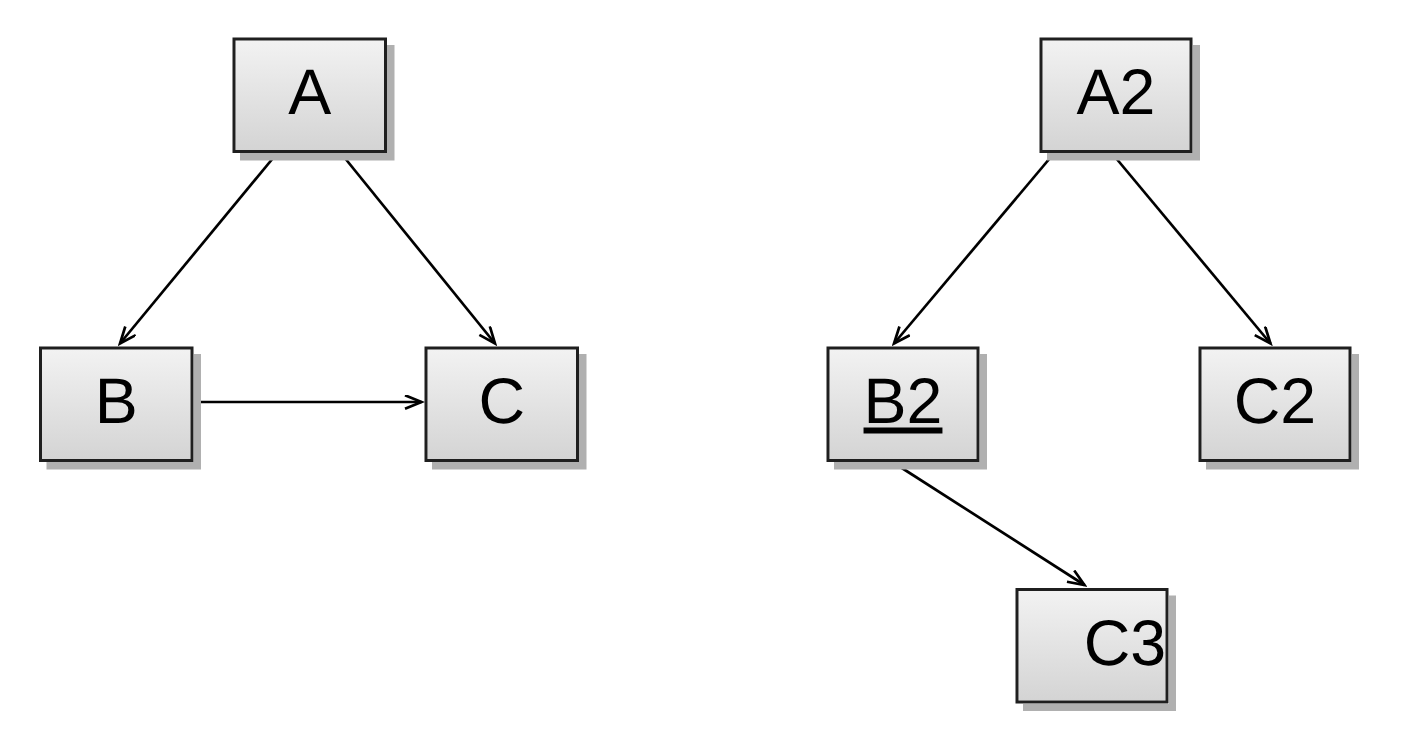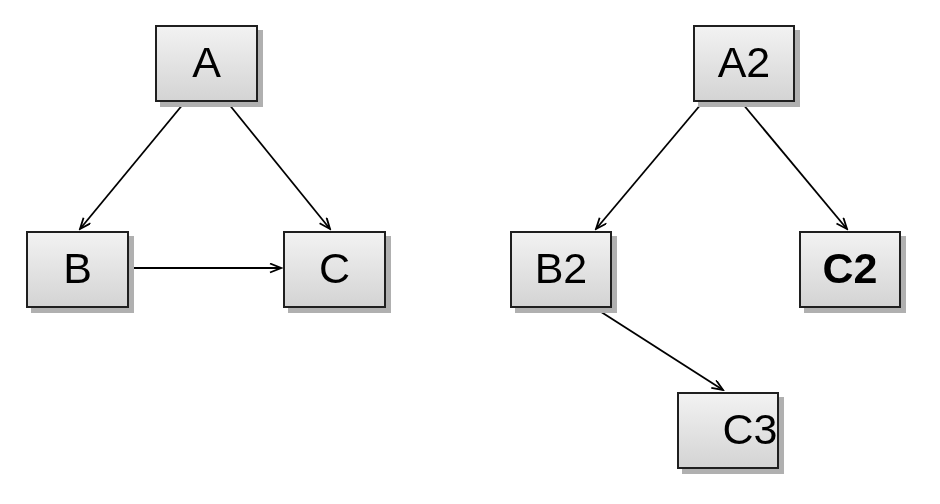--- a/index.html
+++ b/index.html
@@ -79,23 +79,23 @@
       </div>
       <div class="node" style="left: 26px; top: 231px; width: 103px; height: 77px;">
         <span class="node-label">B</span>
       </div>
       <div class="node" style="left: 283px; top: 231px; width: 103px; height: 77px;">
         <span class="node-label">C</span>
       </div>
       <div class="node" style="left: 669px; top: 25px; width: 102px; height: 77px; margin-left: 24px;">
         <span class="node-label">A2</span>
       </div>
-      <div class="node" style="left: 510px; top: 231px; width: 102px; height: 77px;">
+      <div class="node" style="left: 551px; top: 231px; width: 102px; height: 77px; text-decoration: underline;">
         <span class="node-label">B2</span>
       </div>
-      <div class="node" style="left: 799px; top: 231px; width: 102px; height: 77px; font-weight: bold;">
+      <div class="node" style="left: 799px; top: 231px; width: 102px; height: 77px;">
         <span class="node-label">C2</span>
       </div>
       <div class="node" style="left: 677px; top: 392px; width: 102px; height: 77px; padding-left: 44px;">
         <span class="node-label">C3</span>
       </div>
     </div>
 </div>
 
 </body></html>

